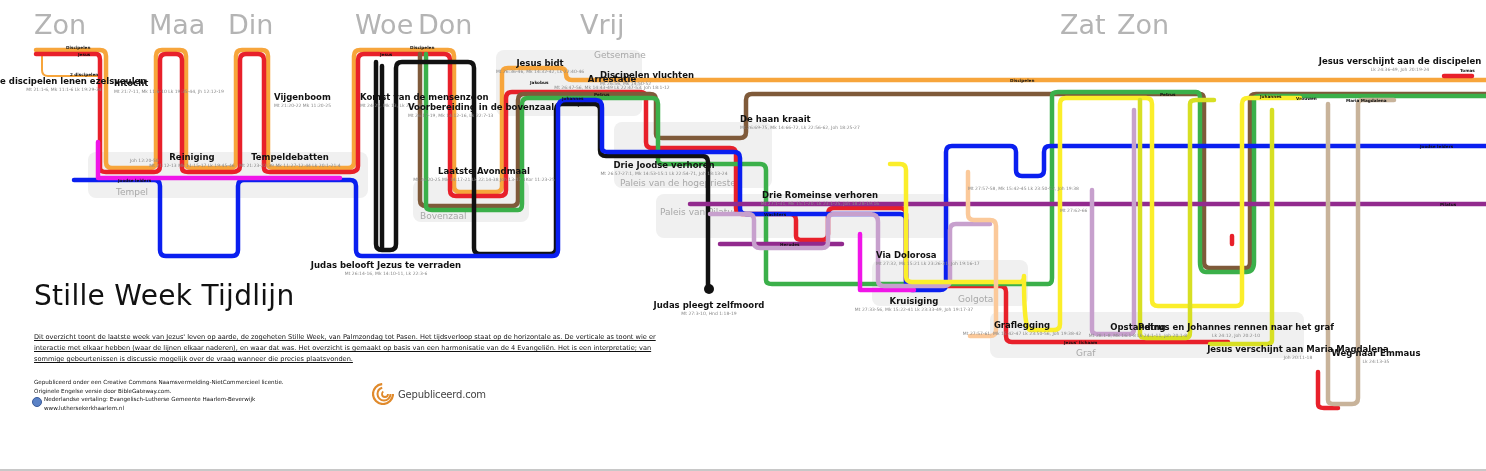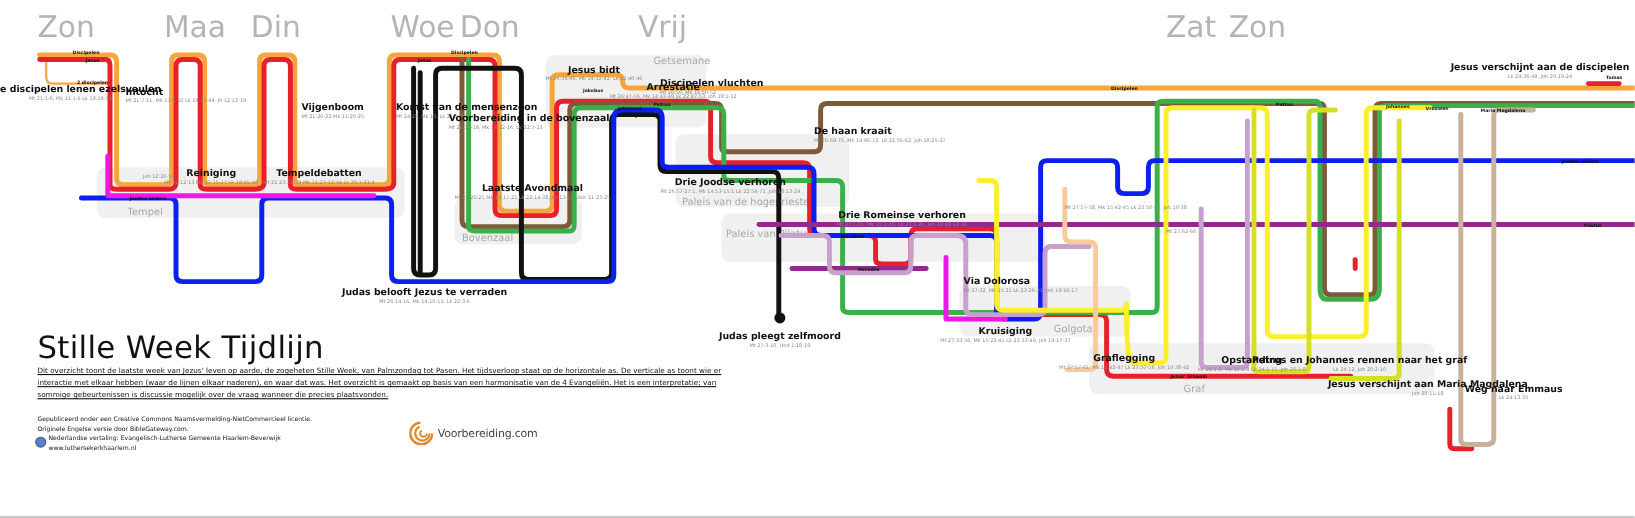--- a/index.html
+++ b/index.html
@@ -3,21 +3,21 @@
 <meta charset="utf-8">
 <style>
   html,body{margin:0;padding:0;background:#fff;}
   body{width:1486px;height:471px;position:relative;overflow:hidden;font-family:"DejaVu Sans",sans-serif;}
   #diagram{position:absolute;left:0;top:0;width:1486px;height:471px;}
   .day{font-family:"DejaVu Sans",sans-serif;font-size:27px;fill:#b4b4b4;}
   .loc{font-size:9px;fill:#a8a8a8;}
   .ev{font-size:8.5px;fill:#111;font-weight:bold;}
   .ref{font-size:4.5px;fill:#888;}
   .ln{font-size:4.2px;fill:#111;font-weight:bold;}
-  .title{position:absolute;left:34px;top:299px;font-family:"DejaVu Sans",sans-serif;font-size:28px;color:#111;letter-spacing:0.3px;}
+  .title{position:absolute;left:34px;top:279px;font-family:"DejaVu Sans",sans-serif;font-size:28px;color:#111;letter-spacing:0.3px;}
   .desc{position:absolute;left:34px;top:332px;width:640px;font-size:6.6px;line-height:11px;color:#111;font-family:"DejaVu Sans",sans-serif;text-decoration:underline;}
   .credits{position:absolute;left:34px;top:378px;font-size:5.6px;line-height:8.5px;color:#111;font-family:"DejaVu Sans",sans-serif;}
   .credits .ind{padding-left:10px;}
   .church-icon{position:absolute;left:32px;top:397px;width:8px;height:8px;border-radius:50%;background:#5b82c6;border:1px solid #3a5a99;}
   .bg-logo{position:absolute;left:372px;top:383px;display:flex;align-items:center;gap:4px;}
   .bg-logo .mark{width:22px;height:22px;}
   .bg-logo .txt{font-size:10px;color:#444;font-family:"DejaVu Sans",sans-serif;letter-spacing:-0.2px;}
   .footline{position:absolute;left:0;top:469px;width:1486px;height:2px;background:#c8c8c8;}
 </style>
 </head>
@@ -167,15 +167,15 @@
   <div class="ind">Nederlandse vertaling: Evangelisch-Lutherse Gemeente Haarlem-Beverwijk</div>
   <div class="ind">www.luthersekerkhaarlem.nl</div>
 </div>
 <div class="church-icon"></div>
 <div class="bg-logo">
   <svg class="mark" viewBox="0 0 22 22">
     <circle cx="11" cy="11" r="10" fill="none" stroke="#e08a2c" stroke-width="2.2" stroke-dasharray="46 20"></circle>
     <circle cx="12" cy="11" r="6.5" fill="none" stroke="#e08a2c" stroke-width="2" stroke-dasharray="28 14"></circle>
     <circle cx="13" cy="11" r="3" fill="none" stroke="#e08a2c" stroke-width="1.8" stroke-dasharray="12 8"></circle>
   </svg>
-  <span class="txt">Voorbereiding.com</span>
+  <span class="txt">Gepubliceerd.com</span>
 </div>
 <div class="footline"></div>
 
 </body></html>

